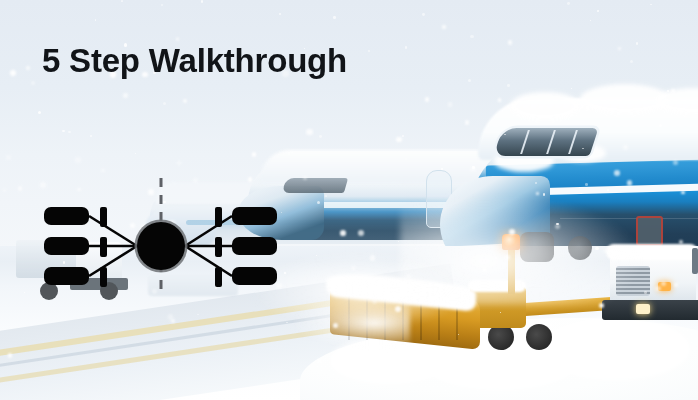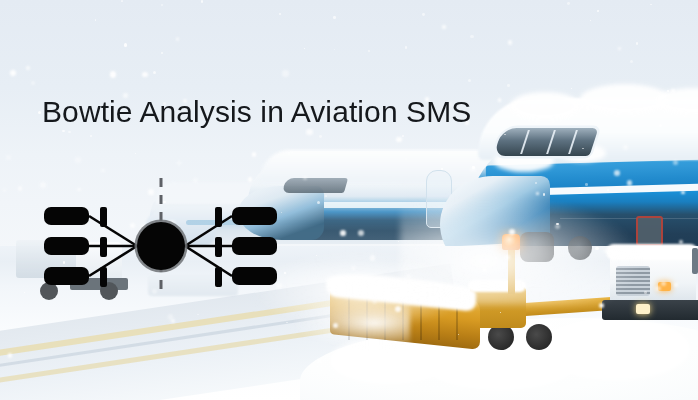--- a/index.html
+++ b/index.html
@@ -520,21 +520,21 @@
         <div class="flake" style="left: 124.17px; top: 43.3453px; width: 3.17326px; height: 3.17326px; background: rgb(255, 255, 255); opacity: 0.88;"></div>
         <div class="flake" style="left: 514.592px; top: 329.294px; width: 5.44373px; height: 5.44373px; background: rgb(255, 255, 255); opacity: 0.41; filter: blur(1.2px);"></div>
         <div class="flake" style="left: 396.261px; top: 136.596px; width: 5.4033px; height: 5.4033px; background: rgb(255, 255, 255); opacity: 0.89; filter: blur(1.2px);"></div>
         <div class="flake" style="left: 278.63px; top: 12.8039px; width: 2.65389px; height: 2.65389px; background: rgb(255, 255, 255); opacity: 0.68;"></div>
         <div class="flake" style="left: 10.3048px; top: 70.4284px; width: 5.44096px; height: 5.44096px; background: rgb(255, 255, 255); opacity: 0.87; filter: blur(1.2px);"></div>
         <div class="flake" style="left: 534.65px; top: 181.816px; width: 2.43279px; height: 2.43279px; background: rgb(255, 255, 255); opacity: 0.54;"></div>
         <div class="flake" style="left: 7.55009px; top: 352.968px; width: 4.90937px; height: 4.90937px; background: rgb(255, 255, 255); opacity: 0.88; filter: blur(1.2px);"></div>
       </div>
   </div>
 
-  <div class="subtitle">Bowtie Analysis in Aviation SMS</div>
+  <div class="title">5 Step Walkthrough</div>
 
   <svg class="bowtie" id="bowtie-svg" viewBox="0 0 698 400" xmlns="http://www.w3.org/2000/svg">
       <line x1="89" y1="216" x2="137" y2="246" stroke="#050505" stroke-width="2.6"></line>
       <line x1="89" y1="246" x2="137" y2="246" stroke="#050505" stroke-width="2.6"></line>
       <line x1="89" y1="276" x2="137" y2="246" stroke="#050505" stroke-width="2.6"></line>
       <line x1="185" y1="246" x2="232" y2="216" stroke="#050505" stroke-width="2.6"></line>
       <line x1="185" y1="246" x2="232" y2="246" stroke="#050505" stroke-width="2.6"></line>
       <line x1="185" y1="246" x2="232" y2="276" stroke="#050505" stroke-width="2.6"></line>
       <line x1="161" y1="178" x2="161" y2="292" stroke="#5e6166" stroke-width="3" stroke-dasharray="9 8" stroke-linecap="butt"></line>
       <rect x="44" y="207" width="45" height="18" rx="7" ry="7" fill="#050505"></rect>

